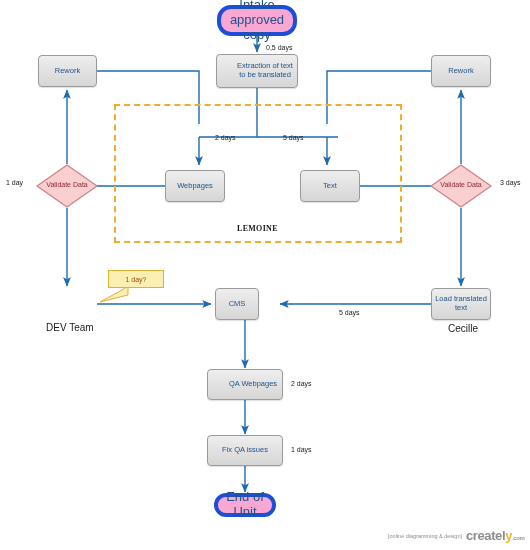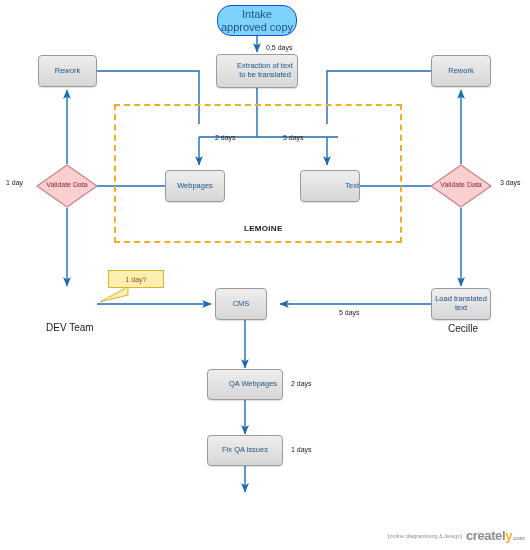--- a/index.html
+++ b/index.html
@@ -36,24 +36,24 @@
   .process {
     background: linear-gradient(to bottom, #eeeeee 0%, #e3e3e3 45%, #d6d6d6 100%);
     border: 1px solid #9a9a9a;
     color: #20558a;
     font-size: 7.5px;
     box-shadow: 0 1px 1px rgba(0,0,0,0.12);
     border-radius: 4px;
   }
   
   .terminator {
-    background: #7dd3fc;
-    border: 1px solid #1d4ed8;
+    background: #f9a8d4;
+    border: 4px solid #1d4ed8;
     color: #20558a;
-    font-size: 11px;
+    font-size: 13px;
     border-radius: 14px;
   }
   
   .decision {
     width: 0;
     height: 0;
     background: transparent;
     border: none;
   }
   .decision svg { position: absolute; left: 0; top: 0; overflow: visible; }
@@ -180,21 +180,21 @@
 
       <path d="M245,320 L245,368" marker-end="url(#ar)"></path>
 
       <path d="M245,400 L245,434" marker-end="url(#ar)"></path>
 
       <path d="M245,466 L245,492" marker-end="url(#ar)"></path>
     </g>
   </svg>
 
   <div class="group-box" style="left:114px; top:104px; width:288px; height:139px;"></div>
-  <div class="group-label" style="left:244px; top:224px;">LEMOINE</div>
+  <div class="group-label" style="left:237px; top:224px;font-family:Liberation Serif, serif;">LEMOINE</div>
 
   <div class="node terminator" style="left:217px; top:5px; width:80px; height:31px;">
     <span>Intake approved copy</span>
   </div>
 
   <div class="node process" style="left:216px; top:54px; width:82px; height:34px;padding-left:16px;">
     <span>Extraction of text to be  translated</span>
   </div>
 
   <div class="node process" style="left:38px; top:55px; width:59px; height:32px;">
@@ -202,21 +202,21 @@
   </div>
 
   <div class="node process" style="left:431px; top:55px; width:60px; height:32px;">
     <span>Rework</span>
   </div>
 
   <div class="node process" style="left:165px; top:170px; width:60px; height:32px;">
     <span>Webpages</span>
   </div>
 
-  <div class="node process" style="left:300px; top:170px; width:60px; height:32px;justify-content:flex-end;">
+  <div class="node process" style="left:300px; top:170px; width:60px; height:32px;">
     <span>Text</span>
   </div>
 
   <div class="node decision" style="left:36px; top:164px; width:62px; height:44px;">
     <svg width="62" height="44" viewBox="0 0 62 44" xmlns="http://www.w3.org/2000/svg">
       <polygon points="31,1 61,22 31,43 1,22" fill="#f9cfcf" stroke="#d07f86" stroke-width="1.2"></polygon>
     </svg>
     <div class="dlabel" style="top:17px;">Validate Data</div>
   </div>
 
@@ -227,32 +227,35 @@
     <div class="dlabel" style="top:17px;">Validate Data</div>
   </div>
 
   <div class="caption" style="left:46px; top:322px;">DEV Team</div>
 
   <div class="node process" style="left:431px; top:288px; width:60px; height:32px;">
     <span>Load translated text</span>
   </div>
   <div class="caption" style="left:448px; top:323px;">Cecille</div>
 
-  <div class="node process" style="left:215px; top:288px; width:52px; height:32px;">
+  <div class="node process" style="left:215px; top:288px; width:44px; height:32px;">
     <span>CMS</span>
   </div>
 
   <div class="node process" style="left:207px; top:369px; width:76px; height:31px;padding-left:16px;">
     <span>QA Webpages</span>
   </div>
 
   <div class="node process" style="left:207px; top:435px; width:76px; height:31px;">
     <span>Fix QA issues</span>
   </div>
 
+  <div class="node terminator" style="left:214px; top:493px; width:62px; height:24px;">
+    <span>End of Unit</span>
+  </div>
 
   <div class="edge-label" style="left:266px; top:44px;">0,5 days</div>
   <div class="edge-label" style="left:215px; top:134px;">2 days</div>
   <div class="edge-label" style="left:283px; top:134px;">5 days</div>
   <div class="edge-label" style="left:6px; top:179px;">1 day</div>
   <div class="edge-label" style="left:500px; top:179px;">3 days</div>
   <div class="edge-label" style="left:339px; top:309px;">5 days</div>
   <div class="edge-label" style="left:291px; top:380px;">2 days</div>
   <div class="edge-label" style="left:291px; top:446px;">1 days</div>
 

